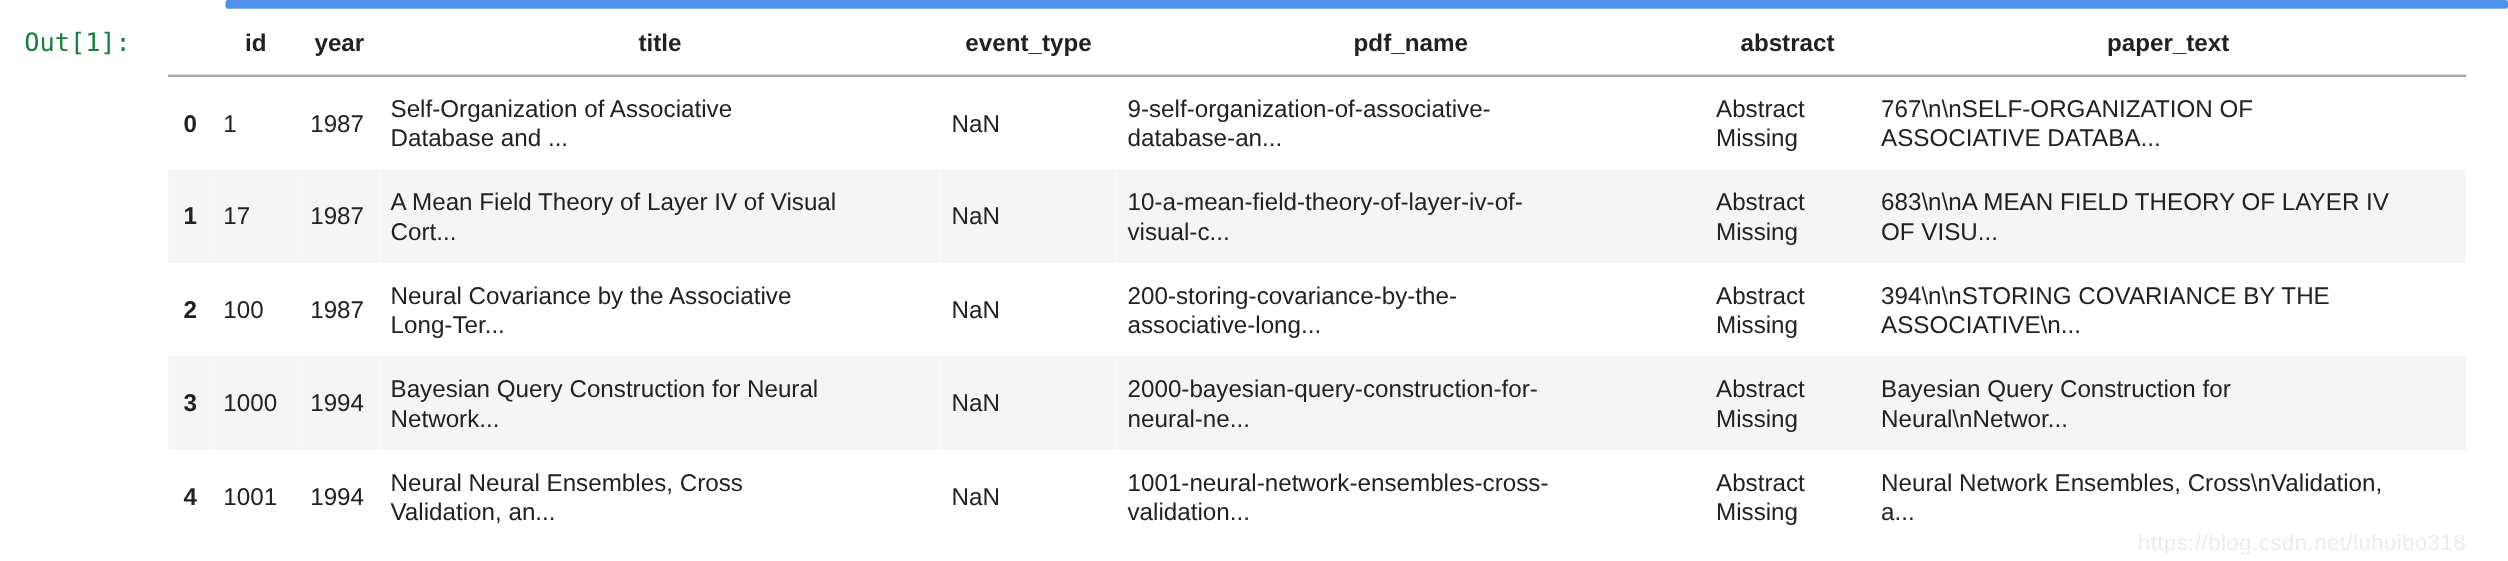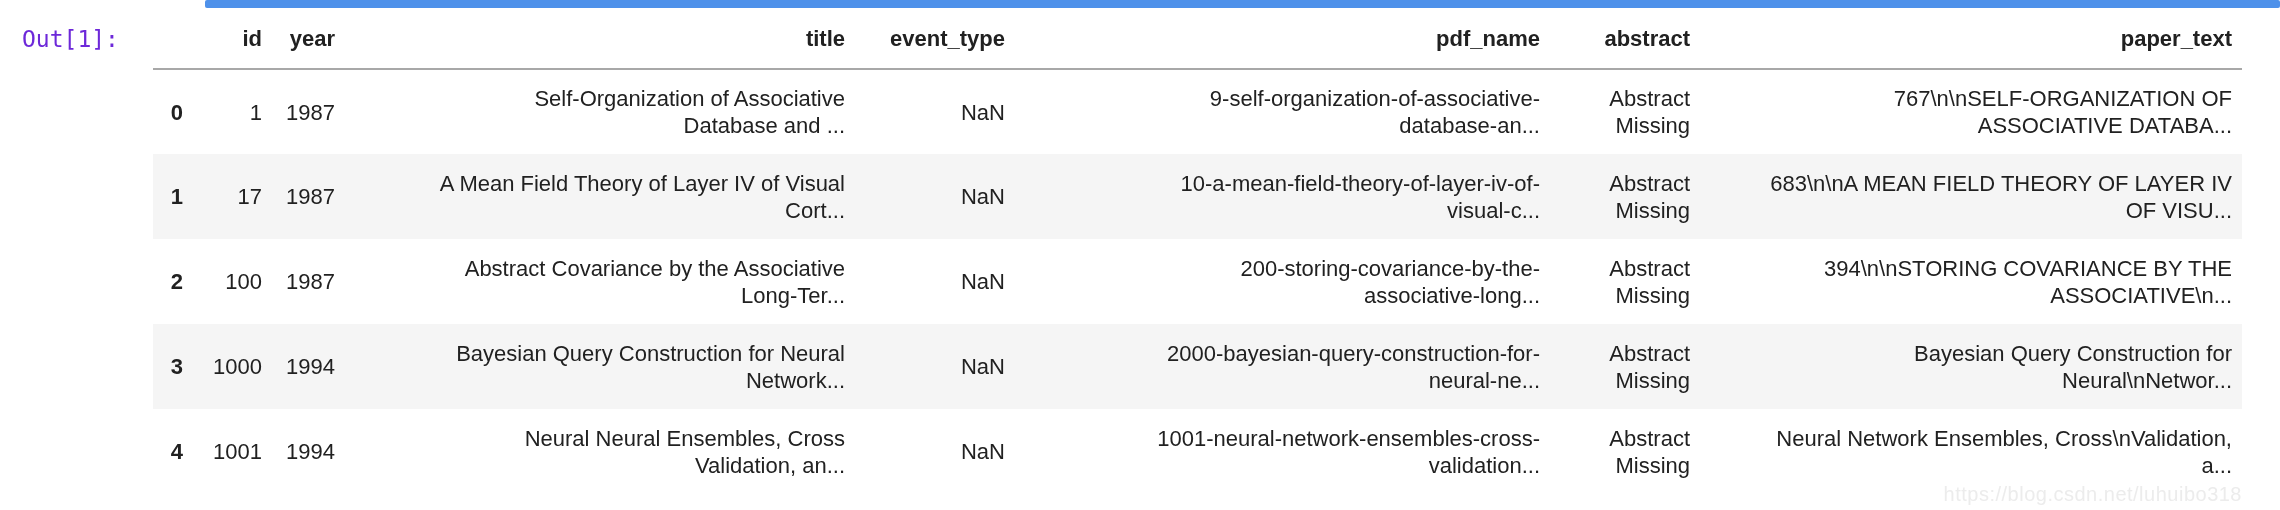--- a/index.html
+++ b/index.html
@@ -9,30 +9,30 @@
     font-family:"Liberation Sans", sans-serif;
     color:#212121;
   }
   .focus-bar{
     position:absolute;left:205px;top:0;right:0;height:8px;
     background:#4e91ea;border-radius:2px;
   }
   .out-prompt{
     position:absolute;left:22px;top:26px;
     font-family:"DejaVu Sans Mono","Liberation Mono",monospace;
-    font-size:23px;color:#6d28d9;white-space:pre;
+    font-size:23px;color:#15803d;white-space:pre;
   }
   table.dataframe{
     position:absolute;left:153px;top:8px;
     border-collapse:collapse;table-layout:fixed;
     width:2089px;
     font-size:22px;line-height:27px;
   }
   table.dataframe th, table.dataframe td{
-    text-align:right;vertical-align:middle;
+    vertical-align:middle;
     padding:0 10px;border:none;
     white-space:pre-line;overflow:hidden;
   }
   table.dataframe thead th{
     font-weight:bold;height:60px;vertical-align:middle;
     border-bottom:2px solid #a8a8a8;
   }
   table.dataframe tbody tr{height:85px;}
   table.dataframe tbody tr.stripe{background:#f5f5f5;}
   table.dataframe tbody th.idx{font-weight:bold;}
@@ -97,21 +97,21 @@
 visual-c...</td>
       <td>Abstract
 Missing</td>
       <td>683\n\nA MEAN FIELD THEORY OF LAYER IV
 OF VISU...</td>
     </tr>
     <tr>
       <th class="idx">2</th>
       <td>100</td>
       <td>1987</td>
-      <td>Abstract Covariance by the Associative
+      <td>Neural Covariance by the Associative
 Long-Ter...</td>
       <td>NaN</td>
       <td>200-storing-covariance-by-the-
 associative-long...</td>
       <td>Abstract
 Missing</td>
       <td>394\n\nSTORING COVARIANCE BY THE
 ASSOCIATIVE\n...</td>
     </tr>
     <tr class="stripe">

